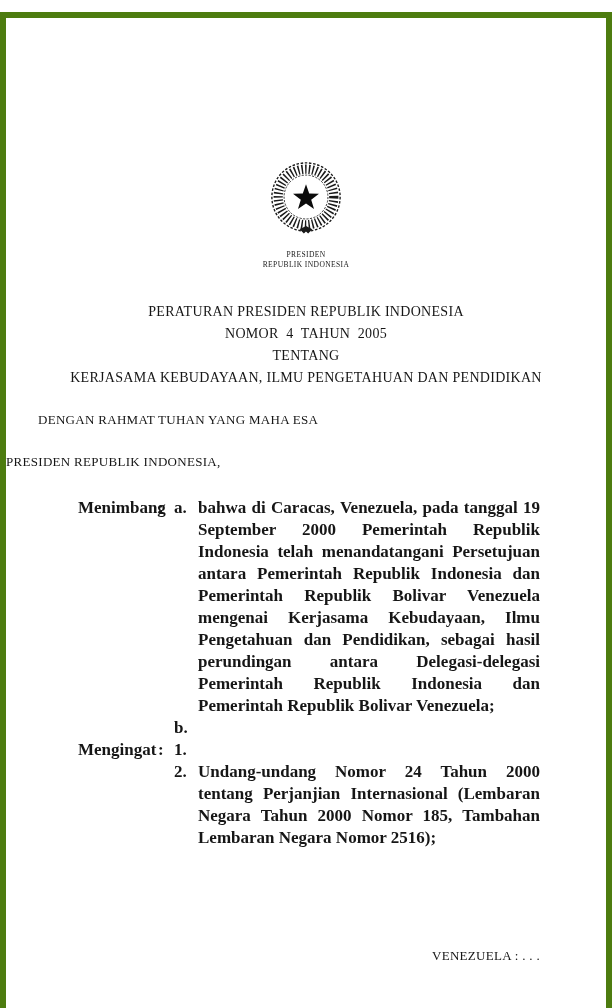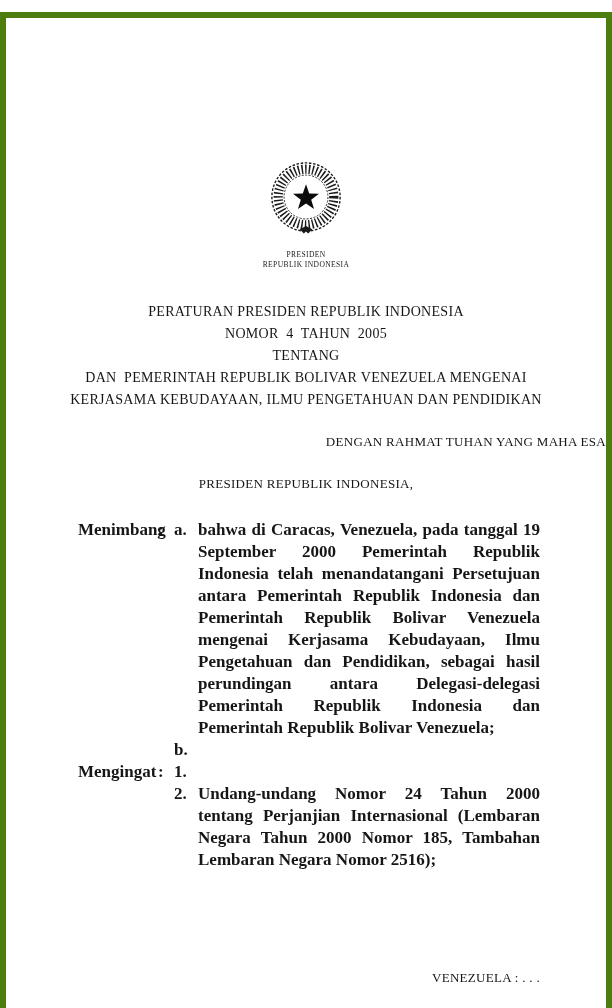--- a/index.html
+++ b/index.html
@@ -36,28 +36,28 @@
     margin-top: 32px;
     text-align: center;
     font-size: 14px;
     line-height: 22px;
     letter-spacing: 0.3px;
   }
   .h-line { white-space: pre; }
 
   .invocation {
     margin-top: 20px;
-    text-align: right;
+    text-align: left;
     font-size: 13px;
     line-height: 22px;
     letter-spacing: 0.3px;
+    padding-left: 32px;
   }
   .authority {
     margin-top: 20px;
-    text-align: center;
     font-size: 13px;
     line-height: 22px;
     letter-spacing: 0.3px;
   }
 
   
   .clauses {
     margin: 24px 66px 0 72px;
     font-size: 17px;
     line-height: 22px;
@@ -106,21 +106,20 @@
     <div class="seal-text">
       <div>PRESIDEN</div>
       <div>REPUBLIK INDONESIA</div>
     </div>
   </div>
 
   <div class="heading">
     <div class="h-line">PERATURAN PRESIDEN REPUBLIK INDONESIA</div>
     <div class="h-line">NOMOR  4  TAHUN  2005</div>
     <div class="h-line">TENTANG</div>
-    <div class="h-line">DAN  PEMERINTAH REPUBLIK BOLIVAR VENEZUELA MENGENAI</div>
     <div class="h-line">KERJASAMA KEBUDAYAAN, ILMU PENGETAHUAN DAN PENDIDIKAN</div>
   </div>
 
   <div class="invocation">DENGAN RAHMAT TUHAN YANG MAHA ESA</div>
   <div class="authority">PRESIDEN REPUBLIK INDONESIA,</div>
 
   <div class="clauses">
 
     <div class="clause">
       <div class="clause-label">Menimbang</div>

